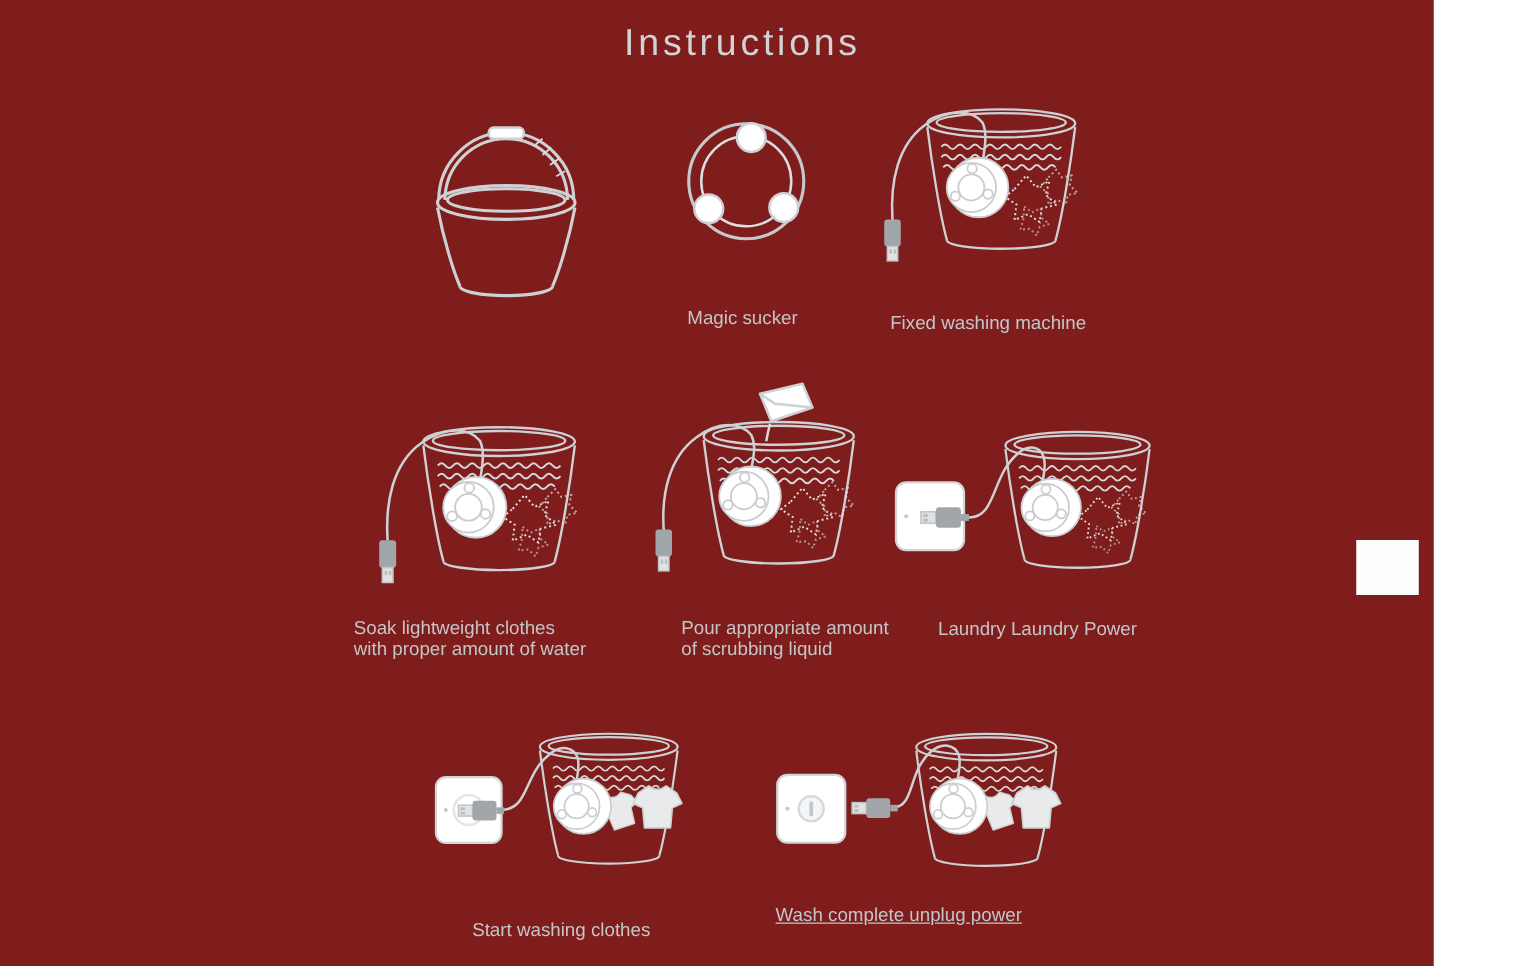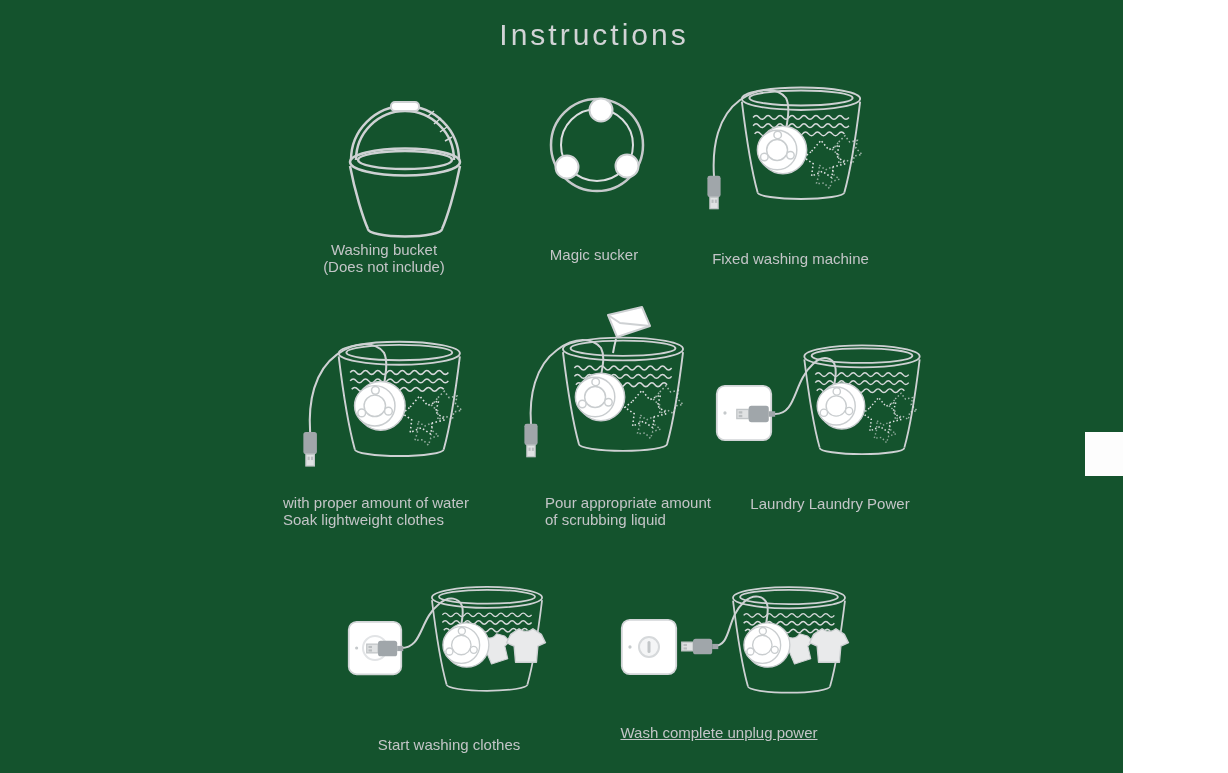--- a/index.html
+++ b/index.html
@@ -1,17 +1,17 @@
 <!DOCTYPE html>
 <html><head>
 <meta charset="utf-8">
 <style>
   html,body{margin:0;padding:0;background:#ffffff;}
-  .canvas{position:relative;width:1123px;height:773px;background:#14532d;overflow:hidden;
-          font-family:"Liberation Sans", sans-serif;}
+  .canvas{position:relative;width:1123px;height:773px;background:#7f1d1d;overflow:hidden;
+          font-family:"Liberation Sans", sans-serif;padding-left:24px;}
   .title{position:absolute;left:0;top:18px;width:1188px;text-align:center;
          font-size:30px;letter-spacing:3px;color:#d1d3d5;font-weight:400;}
   .fig{position:absolute;}
   .caption{position:absolute;font-size:15px;line-height:17px;color:#c3c5c7;text-align:center;}
   .caption.left{text-align:left;}
   svg{display:block;overflow:visible;}
   .artifact{position:absolute;left:1085px;top:432px;width:50px;height:44px;background:#fdfdfd;}
 </style>
 </head>
 <body>
@@ -97,24 +97,20 @@
       <rect x="61" y="30" width="28" height="9" rx="4" fill="#ffffff" stroke="#ced1d3" stroke-width="2"></rect>
       <g fill="none" stroke="#ced1d3" stroke-width="2.5">
         <ellipse cx="75" cy="90" rx="55" ry="13.5"></ellipse>
         <ellipse cx="75" cy="88" rx="47" ry="9"></ellipse>
         <path d="M20 94 C 25 120 33 146 38 157"></path>
         <path d="M130 94 C 125 120 117 146 112 157"></path>
         <path d="M38 157 A 37 7.5 0 0 0 112 157"></path>
       </g>
     </svg>
   </div>
-  <div class="caption" style="left:294px;top:241px;width:180px;">
-    <div>Washing bucket</div>
-    <div>(Does not include)</div>
-  </div>
 
   <div class="fig" style="left:540px;top:94px;">
     <svg width="115" height="106" viewBox="0 0 115 106">
       <circle cx="57" cy="51" r="46" fill="none" stroke="#c6c9cb" stroke-width="2.5"></circle>
       <circle cx="57" cy="51" r="36" fill="none" stroke="#dcdee0" stroke-width="2"></circle>
       <g fill="#ffffff" stroke="#cfd2d4" stroke-width="2">
         <circle cx="61" cy="16" r="11.5"></circle>
         <circle cx="27" cy="73" r="11.5"></circle>
         <circle cx="87" cy="72" r="11.5"></circle>
       </g>
@@ -140,22 +136,22 @@
   <div class="fig" style="left:292px;top:330px;">
     <svg width="192" height="166" viewBox="0 0 180 162">
       <use href="#sym-bucket" x="26" y="4" width="150" height="131"></use>
       <use href="#sym-faint" x="96" y="52" width="70" height="62"></use>
       <path d="M14 100 C 12 70 18 40 40 24 C 60 10 78 12 86 22 C 90 30 88 42 86 54" fill="none" stroke="#ced1d3" stroke-width="2"></path>
       <use href="#sym-plug-v" x="4" y="98" width="20" height="38"></use>
       <use href="#sym-device" x="51" y="45" width="58" height="58"></use>
     </svg>
   </div>
   <div class="caption left" style="left:283px;top:494px;width:225px;">
+    <div>Soak lightweight clothes</div>
     <div>with proper amount of water</div>
-    <div>Soak lightweight clothes</div>
   </div>
 
   <div class="fig" style="left:513px;top:306px;">
     <svg width="196" height="184" viewBox="0 0 196 184">
       <use href="#sym-bucket" x="34" y="24" width="152" height="133"></use>
       <use href="#sym-faint" x="104" y="72" width="70" height="62"></use>
       <g fill="#ffffff" stroke="#ced1d3" stroke-width="2" stroke-linejoin="round">
         <path d="M95 9 L129 1 L137 20 L104 31 Z"></path>
         <path d="M95 9 L107 17 L137 20" fill="none"></path>
       </g>

